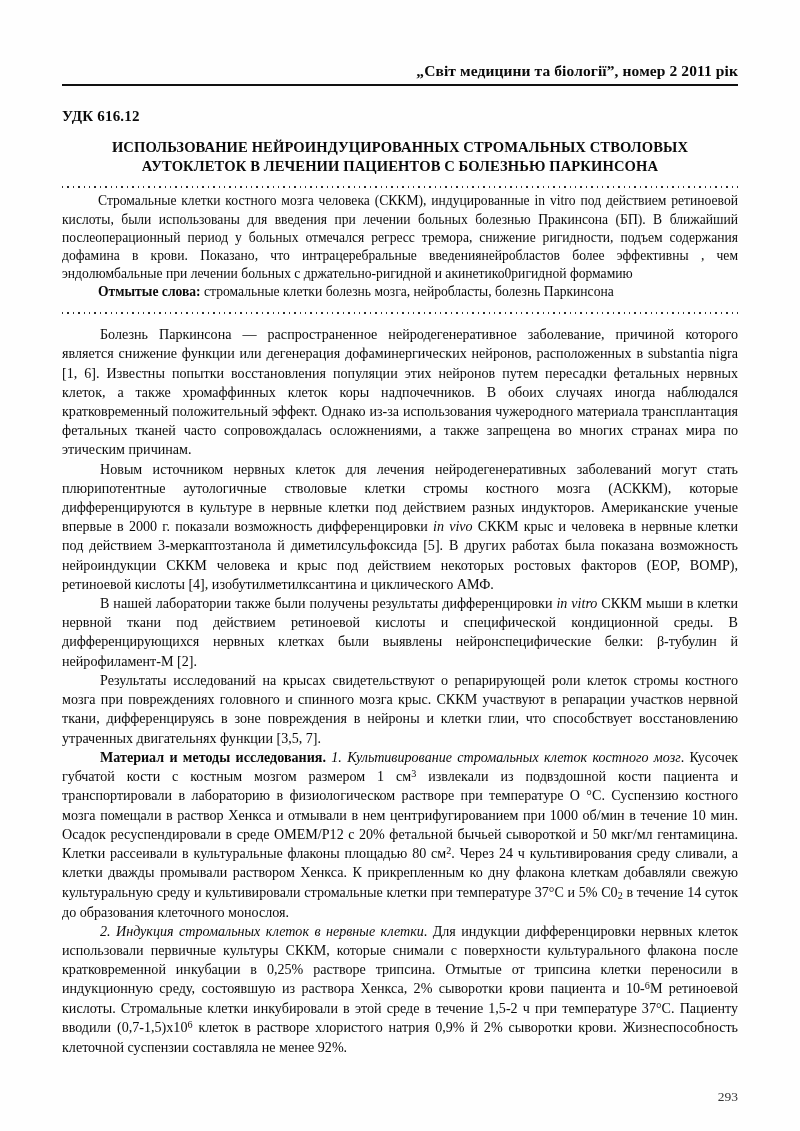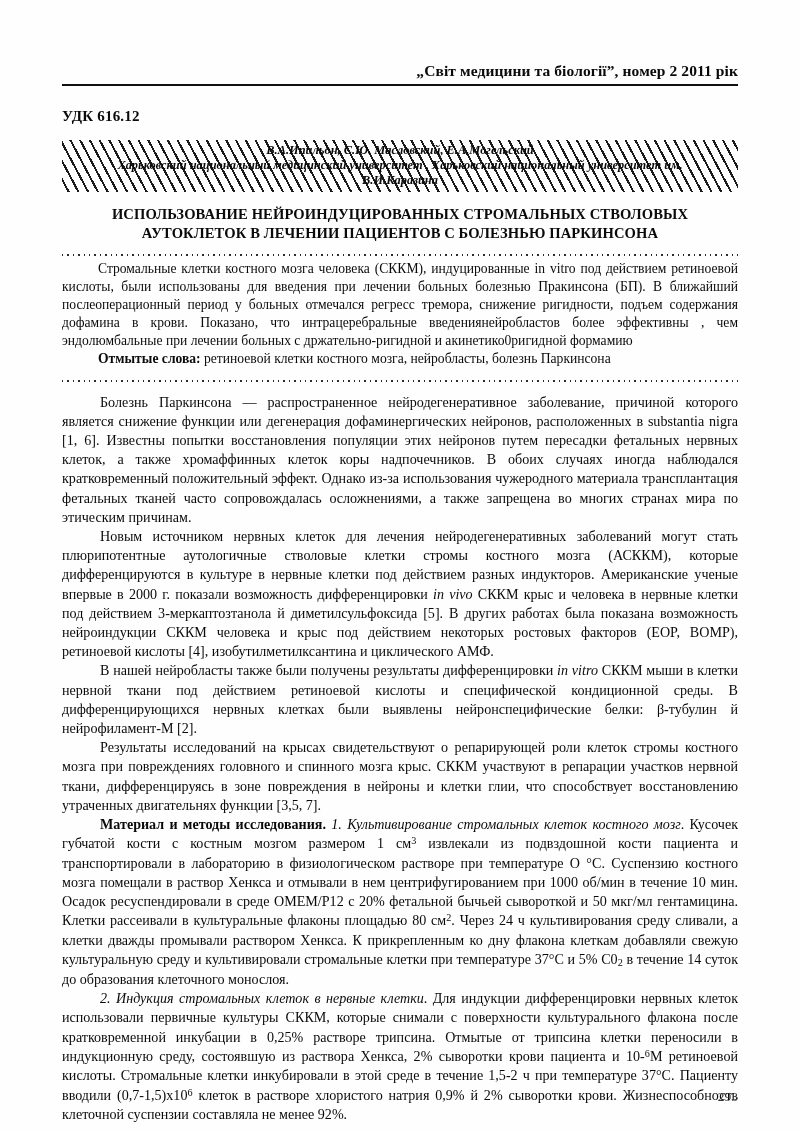--- a/index.html
+++ b/index.html
@@ -148,45 +148,39 @@
 <body>
 
 <div class="page">
   <div class="content">
 
     <div class="running-head">„Світ медицини та біології”, номер 2 2011 рік</div>
     <div class="head-rule"></div>
 
     <div class="udk">УДК 616.12</div>
 
-    <div class="authors-block">
-      <div class="authors-line">В.А.Ипильон, С.Ю. Масловский, Е.А.Могельский</div>
-      <div class="affil-line">Харьковский национальный медицинский университет , Харьковский национальный университет им.</div>
-      <div class="affil-line">В.И.Каразина</div>
-      <div class="hatch"></div>
-    </div>
 
     <div class="article-title">ИСПОЛЬЗОВАНИЕ НЕЙРОИНДУЦИРОВАННЫХ СТРОМАЛЬНЫХ СТВОЛОВЫХ АУТОКЛЕТОК  В ЛЕЧЕНИИ ПАЦИЕНТОВ С БОЛЕЗНЬЮ ПАРКИНСОНА</div>
 
     <div class="dot-rule"></div>
 
     <div class="abstract">
       <p>Стромальные клетки костного мозга человека (СККМ), индуцированные in vitro под действием ретиноевой кислоты, были использованы для введения при лечении больных болезнью Пракинсона (БП). В ближайший послеоперационный период у больных отмечался регресс тремора, снижение ригидности, подъем содержания дофамина в крови. Показано, что интрацеребральные введениянейробластов более эффективны , чем эндолюмбальные при лечении больных с држательно-ригидной и акинетико0ригидной формамию</p>
-      <p class="keywords"><b>Отмытые слова:</b><span> ретиноевой клетки костного мозга, нейробласты, болезнь Паркинсона</span></p>
+      <p class="keywords"><b>Отмытые слова:</b><span> стромальные клетки болезнь мозга, нейробласты, болезнь Паркинсона</span></p>
     </div>
 
     <div class="dot-rule"></div>
 
     <div class="body-text">
 
       <p>Болезнь Паркинсона — распространенное нейродегенеративное заболевание, причиной которого является снижение функции или дегенерация дофаминергических нейронов, расположенных в substantia nigra [1, 6]. Известны попытки восстановления популяции этих нейронов путем пересадки фетальных нервных клеток, а также хромаффинных клеток коры надпочечников. В обоих случаях иногда наблюдался кратковременный положительный эффект. Однако из-за использования чужеродного материала трансплантация фетальных тканей часто сопровождалась осложнениями, а также запрещена во многих странах мира по этическим причинам.</p>
 
       <p><span>Новым источником нервных клеток для лечения нейродегенеративных заболеваний могут стать плюрипотентные аутологичные стволовые клетки стромы костного мозга (АСККМ), которые дифференцируются в культуре в нервные клетки под действием разных индукторов. Американские ученые впервые в 2000 г. показали возможность дифференцировки </span><span class="it">in vivo</span><span> СККМ крыс и человека в нервные клетки под действием 3-меркаптозтанола й диметилсульфоксида [5]. В других работах была показана возможность нейроиндукции СККМ человека и крыс под действием некоторых ростовых факторов (EOP, BOMP), ретиноевой кислоты [4], изобутилметилксантина и циклического АМФ.</span></p>
 
-      <p><span>В нашей нейробласты также были получены результаты дифференцировки </span><span class="it">in vitro</span><span> СККМ мыши в клетки нервной ткани под действием ретиноевой кислоты и специфической кондиционной среды. В дифференцирующихся нервных клетках были выявлены нейронспецифические белки: β-тубулин й нейрофиламент-М [2].</span></p>
+      <p><span>В нашей лаборатории также были получены результаты дифференцировки </span><span class="it">in vitro</span><span> СККМ мыши в клетки нервной ткани под действием ретиноевой кислоты и специфической кондиционной среды. В дифференцирующихся нервных клетках были выявлены нейронспецифические белки: β-тубулин й нейрофиламент-М [2].</span></p>
 
       <p>Результаты исследований на крысах свидетельствуют о репарирующей роли клеток стромы костного мозга при повреждениях головного и спинного мозга крыс. СККМ участвуют в репарации участков нервной ткани, дифференцируясь в зоне повреждения в нейроны и клетки глии, что способствует восстановлению утраченных двигательнях функции [3,5, 7].</p>
 
 
       <p><span class="bd">Материал и методы исследования.</span><span class="it"> 1. </span><span class="it">Культивирование стромальных клеток костного мозг</span><span>. Кусочек губчатой кости с костным мозгом размером 1 см</span><sup>3</sup><span> извлекали из подвздошной кости пациента и транспортировали в лабораторию в физиологическом растворе при температуре О °С. Суспензию костного мозга помещали в раствор Хенкса и отмывали в нем центрифугированием при 1000 об/мин в течение 10 мин. Осадок ресуспендировали в среде ОМЕМ/Р12 с 20% фетальной бычьей сывороткой и 50 мкг/мл гентамицина. Клетки рассеивали в культуральные флаконы площадью 80 см</span><sup>2</sup><span>. Через 24 ч культивирования среду сливали, а клетки дважды промывали раствором Хенкса. К прикрепленным ко дну флакона клеткам добавляли свежую культуральную среду и культивировали стромальные клетки при температуре 37°С и 5% С0</span><sub>2</sub><span> в течение 14 суток до образования клеточного монослоя.</span></p>
 
       <p><span class="it">2. </span><span class="it">Индукция стромальных клеток в нервные клетки</span><span>. Для индукции дифференцировки нервных клеток использовали первичные культуры СККМ, которые снимали с поверхности культурального флакона после кратковременной инкубации в 0,25% растворе трипсина. Отмытые от трипсина клетки переносили в индукционную среду, состоявшую из раствора Хенкса, 2% сыворотки крови пациента и 10-</span><sup>6</sup><span>М ретиноевой кислоты. Стромальные клетки инкубировали в этой среде в течение 1,5-2 ч при температуре 37°С. Пациенту вводили (0,7-1,5)х10</span><sup>6</sup><span> клеток в растворе хлористого натрия 0,9% й 2% сыворотки крови. Жизнеспособность клеточной суспензии составляла не менее 92%.</span></p>
 
     </div>
   </div>

